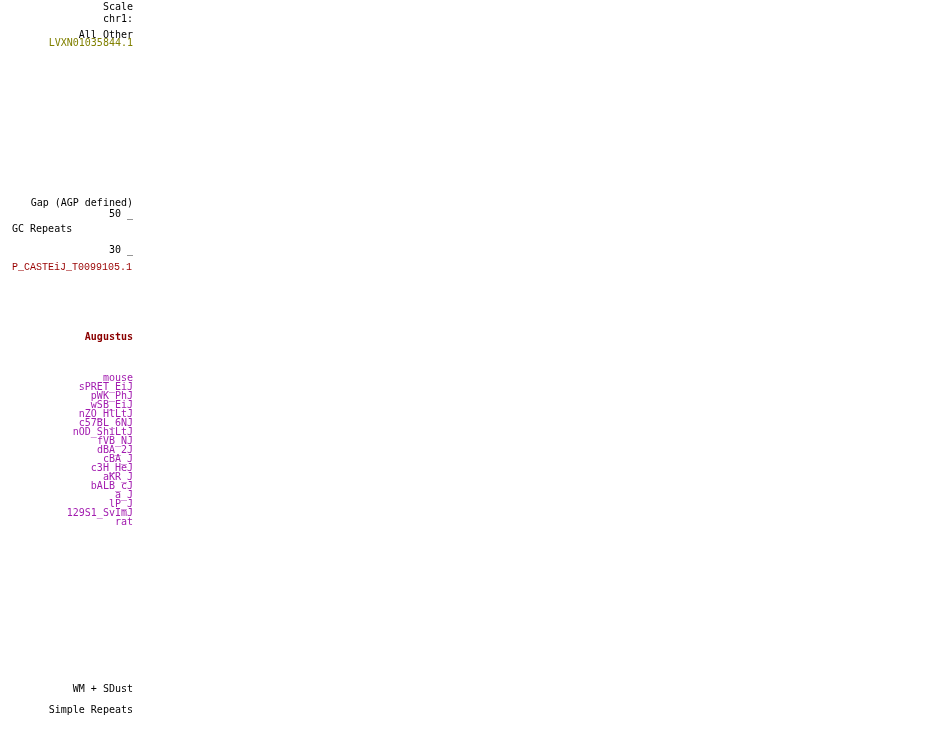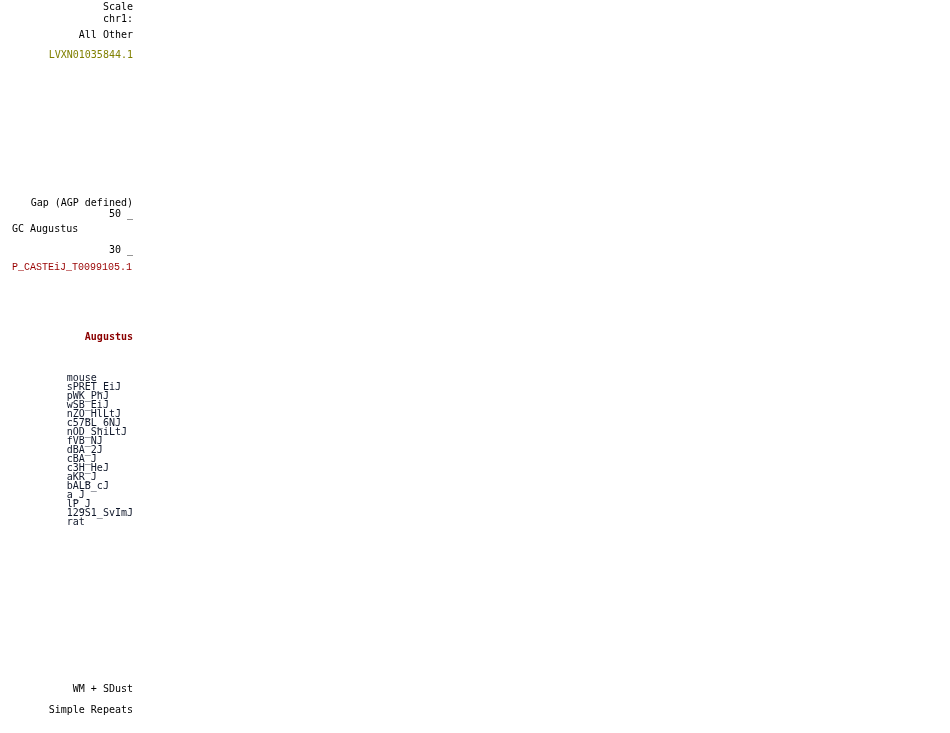--- a/index.html
+++ b/index.html
@@ -22,47 +22,47 @@
     font-size: 10px;
     line-height: 10px;
     white-space: pre;
     color: #000000;
   }
   .r { right: 817px; text-align: right; }  
   .l { left: 12px; }
   .list {
     position: absolute;
     right: 817px;
-    text-align: left;
-    color: #0f172a;
+    text-align: right;
+    color: #a21caf;
   }
   .list .item {
     font-size: 10px;
     white-space: pre;
   }
   .strains .item { height: 9px; line-height: 9px; }
   .repeats .item { height: 19px; line-height: 19px; }
   .c-assembly { color: #808000; }
   .c-cast { color: #990000; }
   .c-augustus { color: #8b0000; }
 </style>
 </head>
 <body style="background: rgb(255, 255, 255);">
 
 <div class="canvas">
 
   <div class="lbl r" style="top:2px">Scale</div>
   <div class="lbl r" style="top:14px">chr1:</div>
 
   <div class="lbl r" style="top:30px">All Other</div>
-  <div class="lbl r c-assembly" style="top: 50px; color: rgb(128, 128, 0);">LVXN01035844.1</div>
+  <div class="lbl r c-assembly" style="top: 38px; color: rgb(128, 128, 0);">LVXN01035844.1</div>
   <div class="lbl r" style="top:198px">Gap (AGP defined)</div>
 
   <div class="lbl r" style="top:209px">50 _</div>
-  <div class="lbl l" style="top:224px">GC Augustus</div>
+  <div class="lbl l" style="top:224px">GC Repeats</div>
   <div class="lbl r" style="top:245px">30 _</div>
 
   <div class="lbl l c-cast" style="top: 263px; color: rgb(153, 0, 0); font-family: Liberation Mono, monospace;">P_CASTEiJ_T0099105.1</div>
   <div class="lbl r c-augustus" style="top: 332px; color: rgb(139, 0, 0); font-weight: bold;">Augustus</div>
 
   <div class="list strains" style="top:373px">
     <div class="item">mouse</div>
     <div class="item">sPRET_EiJ</div>
     <div class="item">pWK_PhJ</div>
     <div class="item">wSB_EiJ</div>

